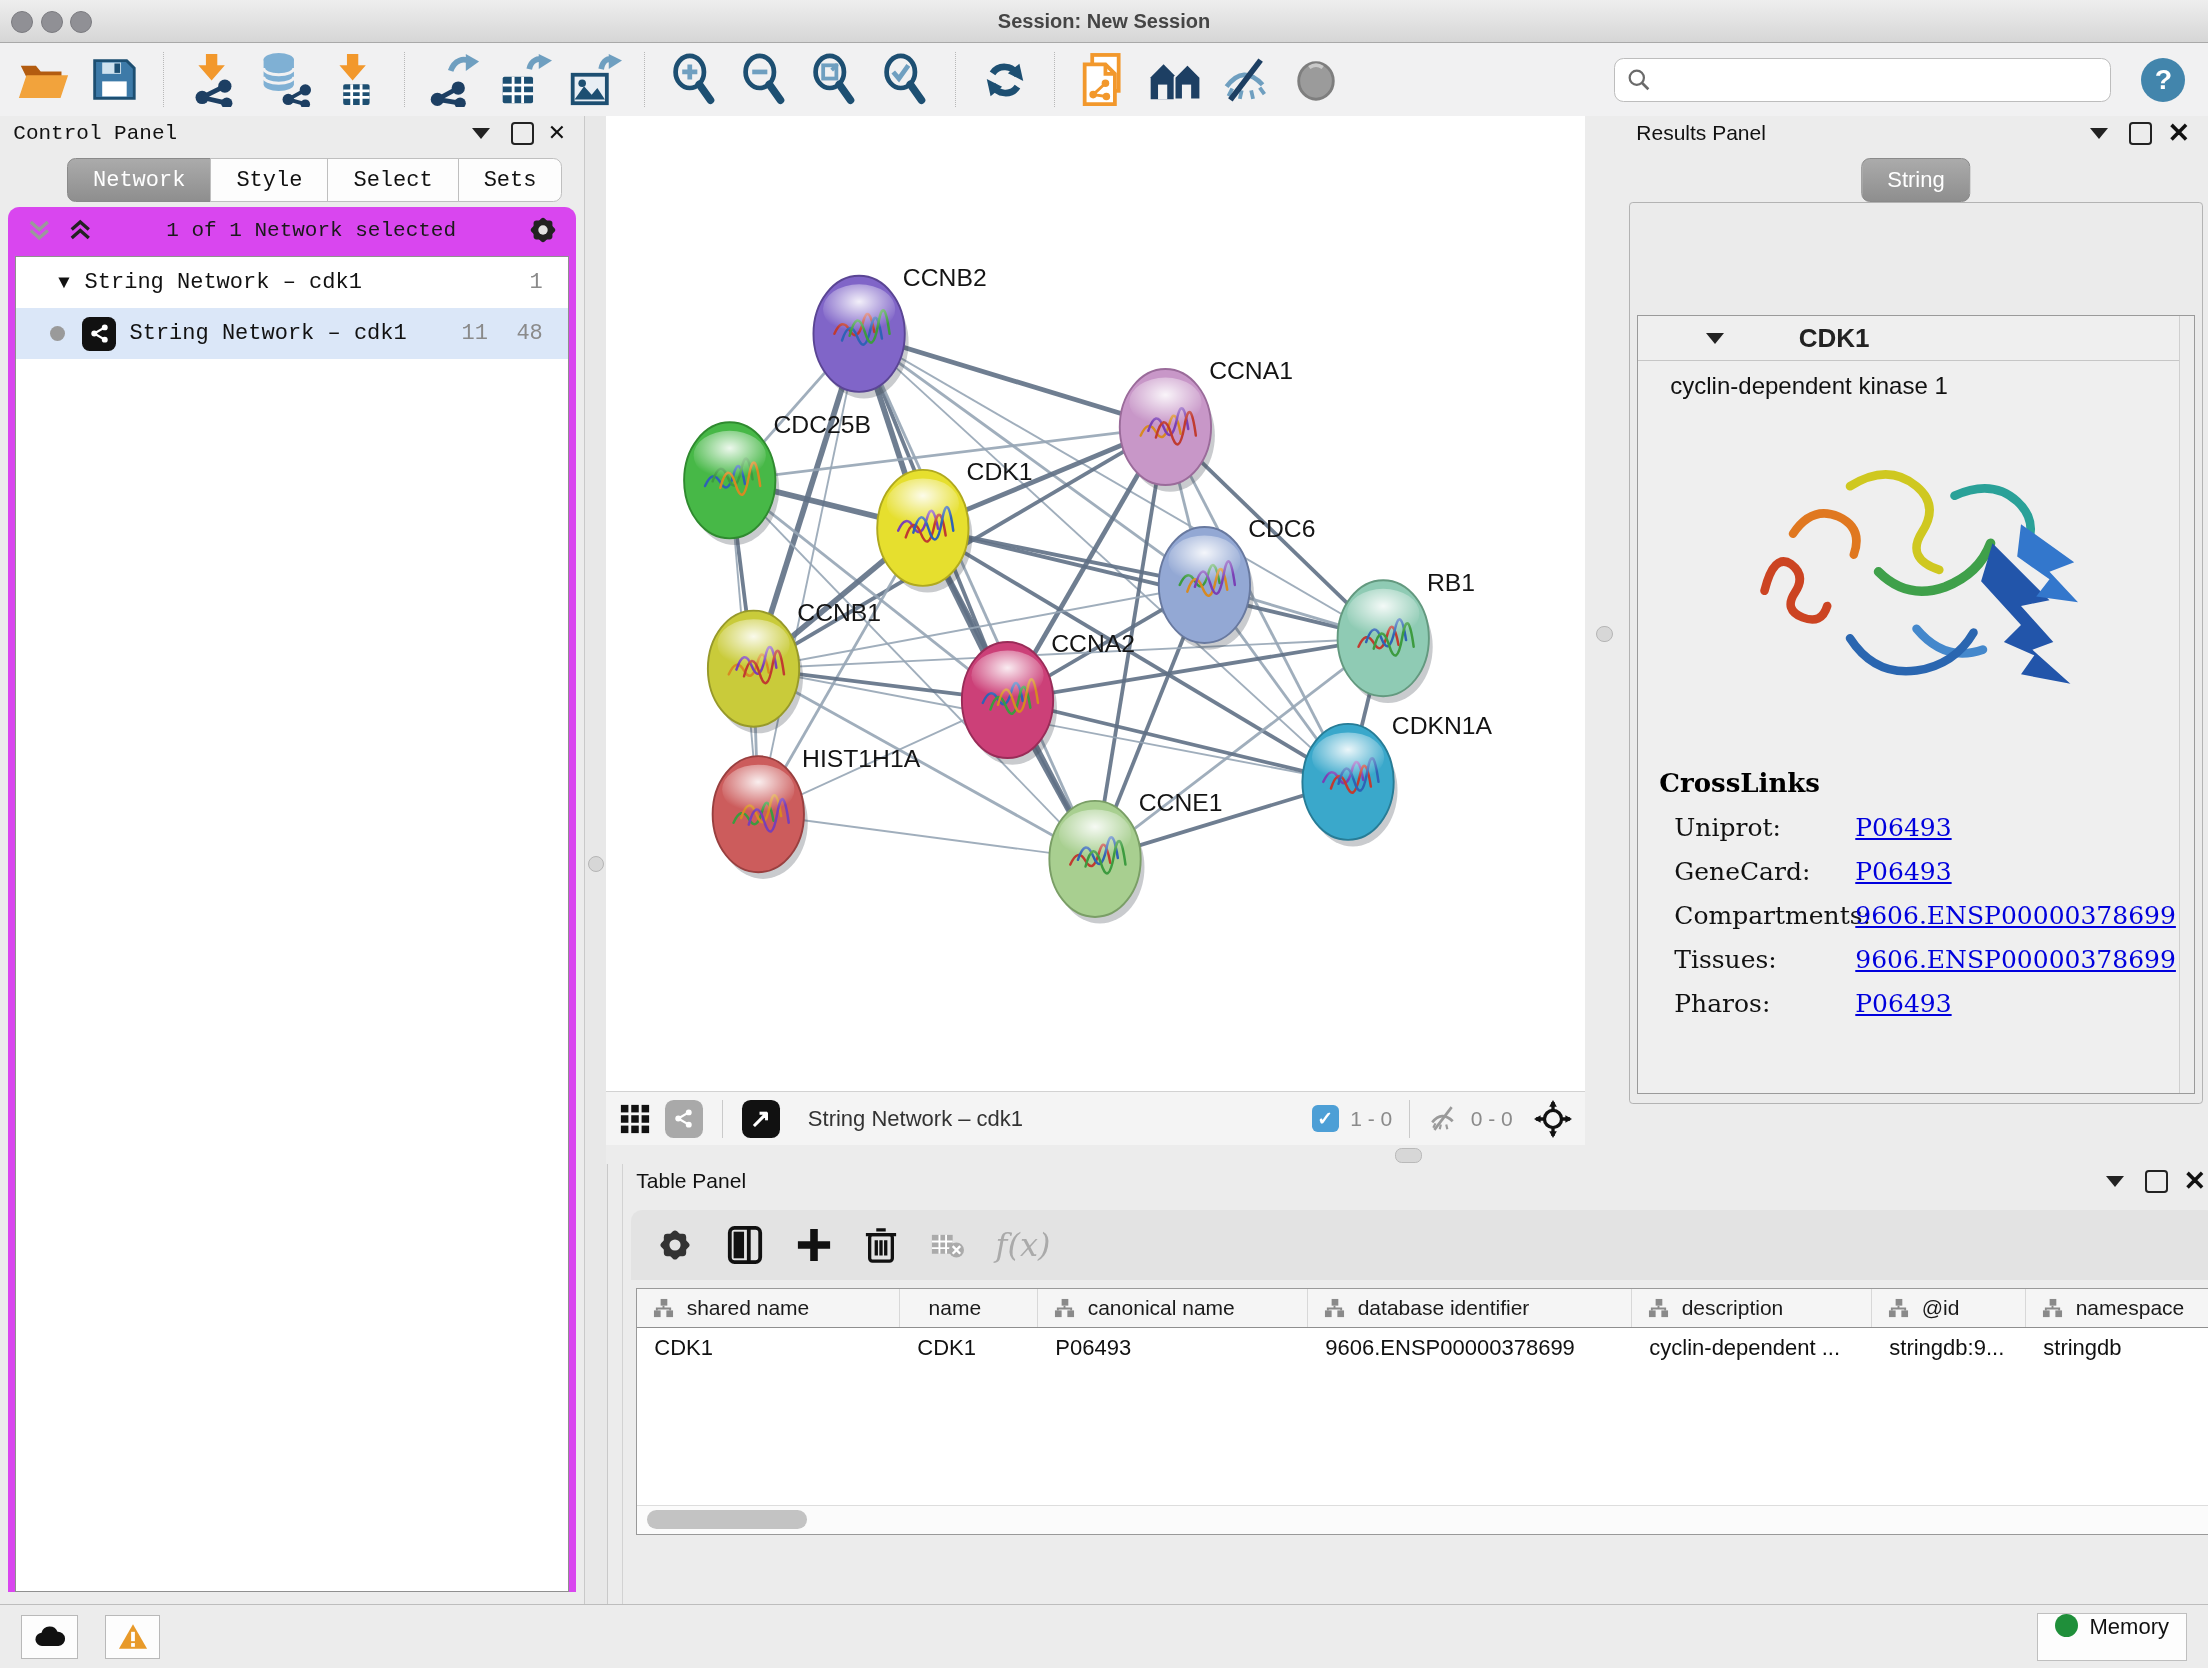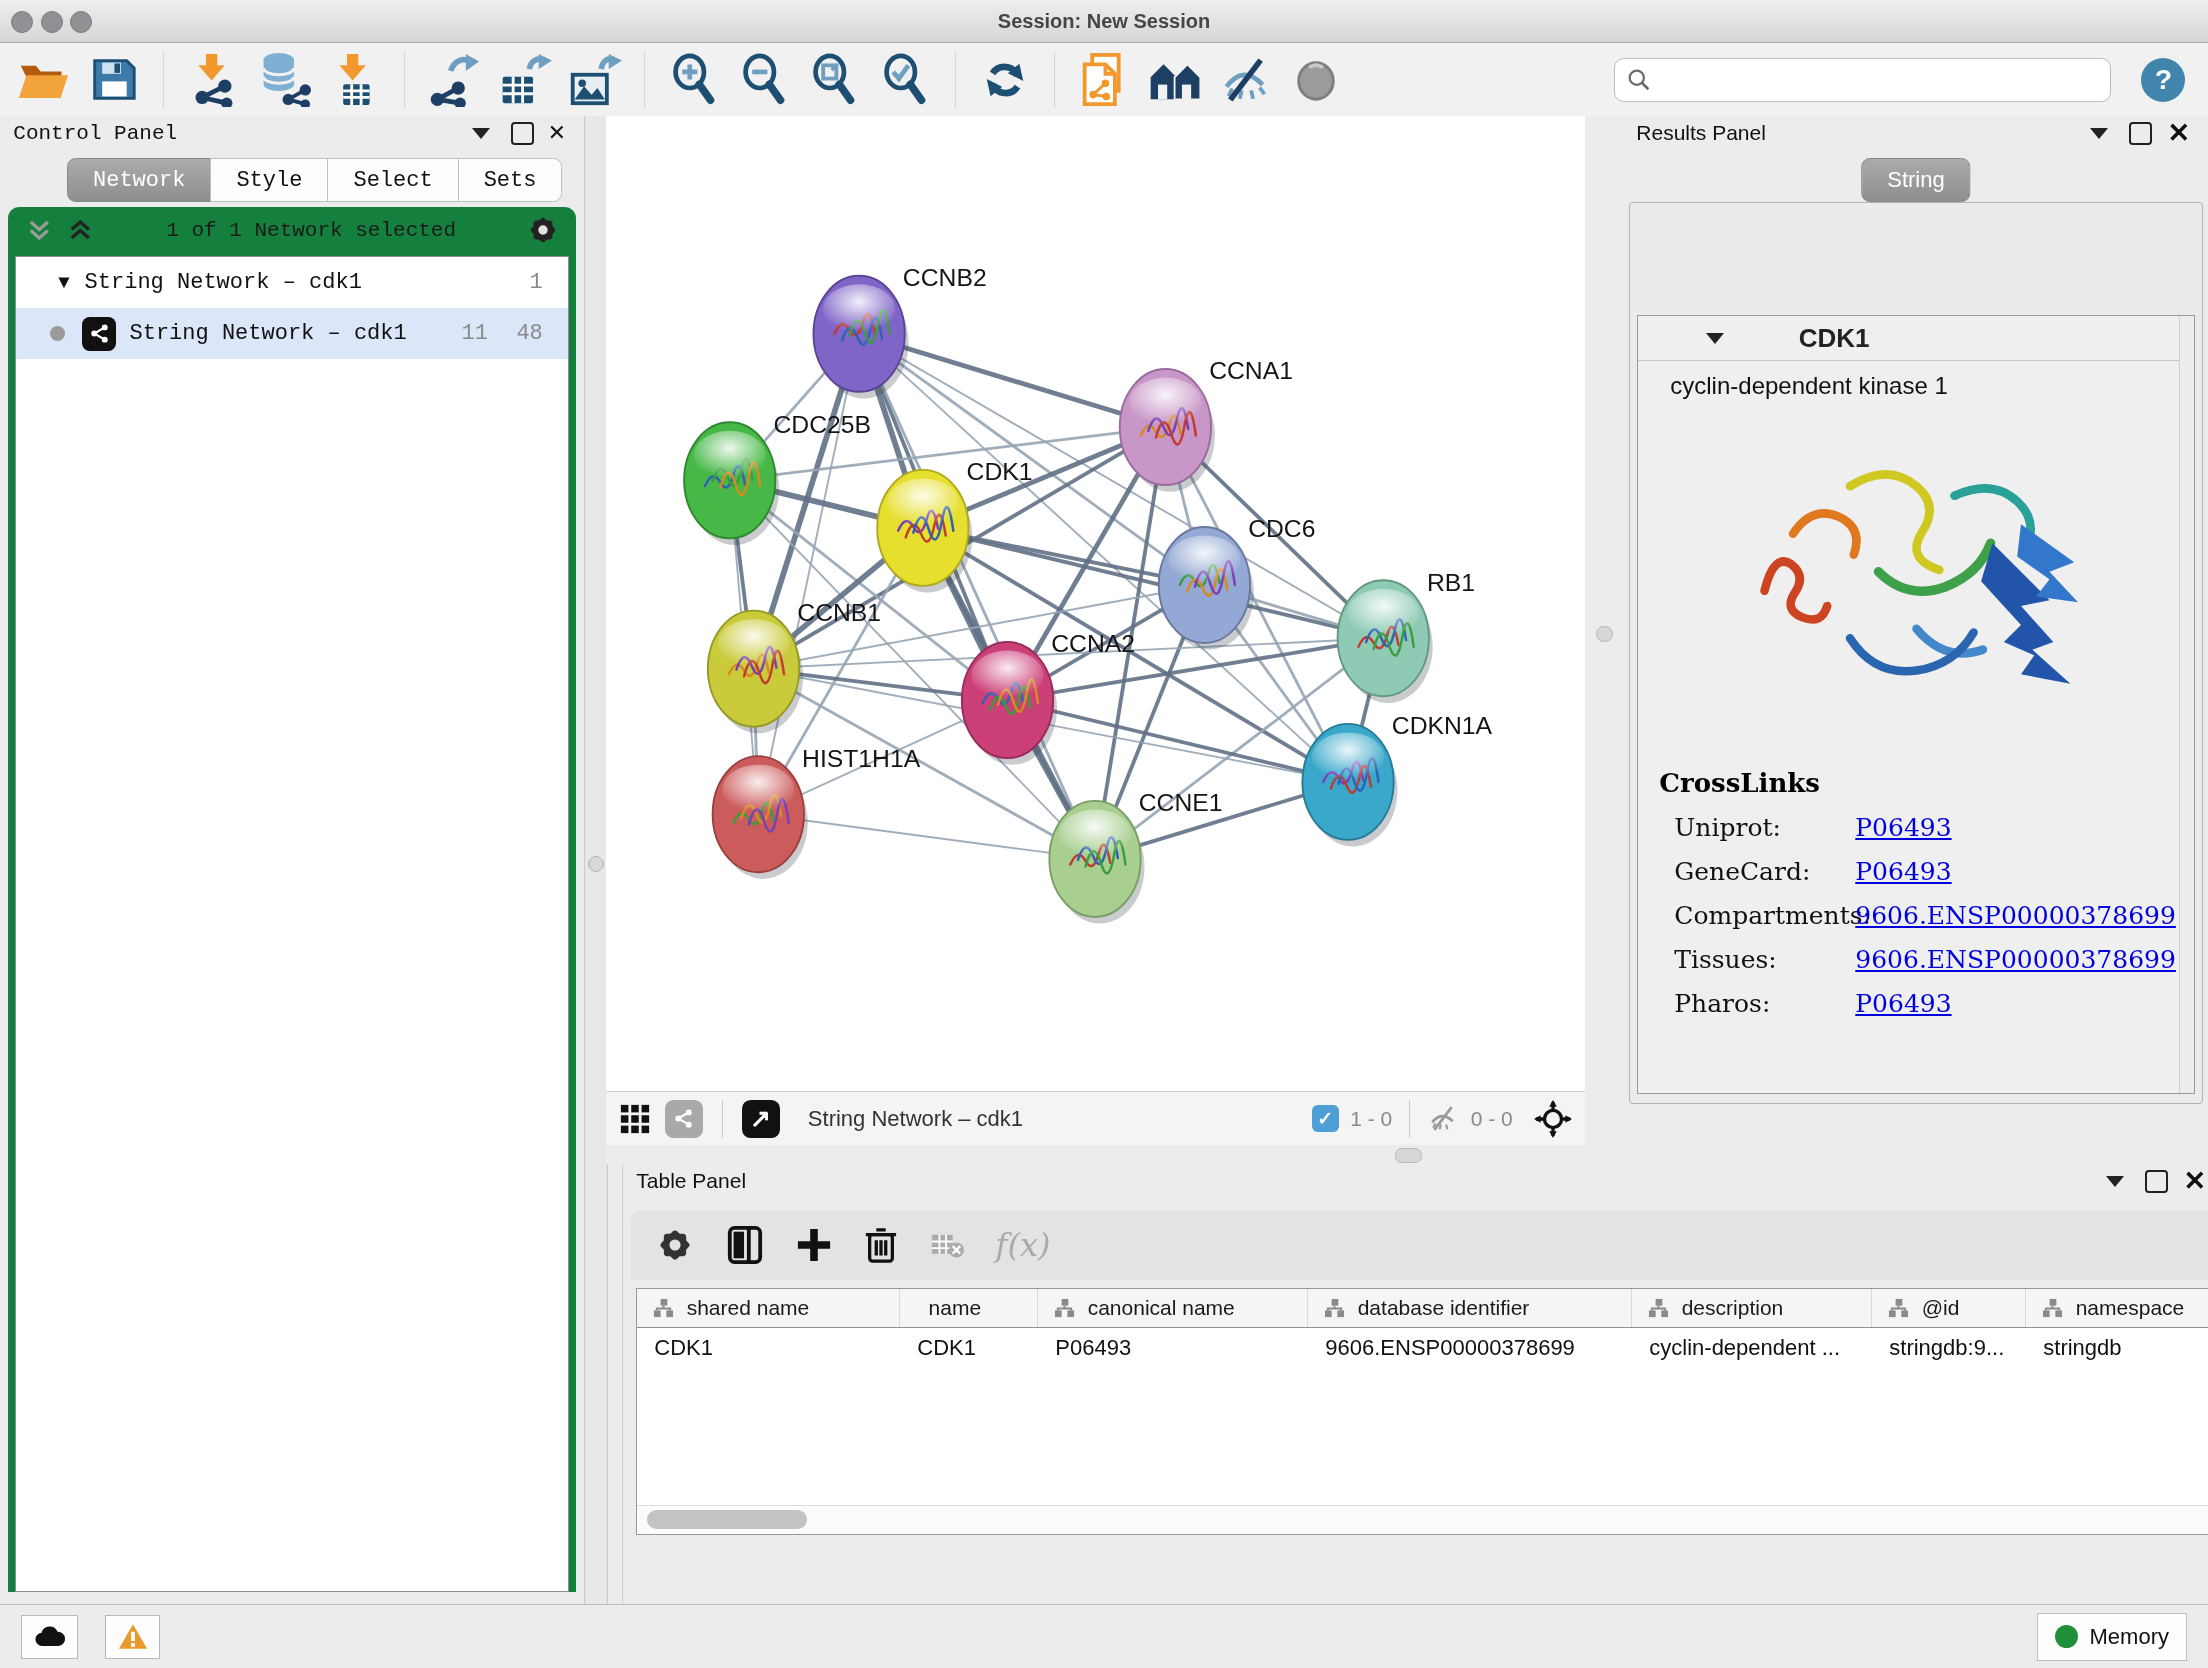--- a/index.html
+++ b/index.html
@@ -32,21 +32,21 @@
   .tab{height:42px;padding:0 25px;display:flex;align-items:center;background:#fdfdfd;
     border:1px solid #bfbfbf;font-size:22px;color:#111;margin-left:-1px;}
   .tab:first-child{border-radius:8.6px 0 0 8.6px;margin-left:0;}
   .tab:last-child{border-radius:0 8.6px 8.6px 0;}
   .tab.active{background:linear-gradient(#ababab,#8e8e8e);color:#fff;border-color:#8a8a8a;
     border-radius:8.6px 0 0 8.6px;text-align:center;}
   .tab.single{border-radius:8.6px;}
   
   .control-panel{position:absolute;left:0;top:116px;width:584px;bottom:63px;background:#ececec;font-family:Liberation Mono, monospace;}
   .cp-tabs{position:absolute;top:42px;left:67px;display:flex;}
-  .cp-inner{position:absolute;top:91px;left:7.6px;right:7.6px;bottom:13.3px;background:#15803d;
+  .cp-inner{position:absolute;top:91px;left:7.6px;right:7.6px;bottom:13.3px;background:#d946ef;
     border-radius:11.4px 11.4px 0 0;}
   .cp-inner-head{height:46px;display:flex;align-items:center;padding:0 17px;font-size:21px;}
   .cp-inner-head .stat{flex:1;text-align:center;color:#1a1a1a;}
   .cp-list{position:absolute;top:49px;left:7.6px;right:7.6px;bottom:0;background:#fff;
     border:1.9px solid #8f8f8f;}
   .net-row{height:51px;display:flex;align-items:center;font-size:22px;color:#111;}
   .net-row .cnt{color:#8a8a8a;margin-left:auto;padding-right:25px;display:flex;gap:28.5px;}
   .net-row.sel{background:#dbe7f8;}
   .dot{width:15px;height:15px;border-radius:50%;background:#9a9a9a;margin:0 17px 0 34px;}
   .disc{font-size:19px;margin:0 15px 0 42px;color:#111;}
@@ -110,21 +110,21 @@
     border-top:1px solid #ddd;}
   .tp-scroll .thumb{position:absolute;left:9.5px;top:4.8px;width:160px;height:19px;border-radius:9.5px;
     background:#c3c3c3;}
   .tp-tabs{position:absolute;bottom:3.8px;left:0;right:0;display:flex;justify-content:center;}
   
   .statusbar{position:absolute;left:0;bottom:0;right:0;height:63px;background:#ececec;
     border-top:1px solid #bdbdbd;}
   .sb-btn{position:absolute;top:9.5px;height:42px;background:#fdfdfd;border:1.9px solid #b9b9b9;
     display:flex;align-items:center;justify-content:center;}
   .memory{position:absolute;right:21px;top:7.6px;height:46px;padding:0 17px;background:#fdfdfd;
-    border:1.9px solid #bfbfbf;display:flex;align-items:center;gap:12px;font-size:22px;color:#111;}
+    border:1.9px solid #bfbfbf;display:flex;gap:12px;font-size:22px;color:#111;}
   .gdot{width:23px;height:23px;border-radius:50%;background:#1f8f3a;}
   text.nlabel{font-size:26px;fill:#141414;font-family:"Liberation Sans",sans-serif;}
 </style>
 </head>
 <body>
 
 <div class="titlebar">
   <div class="traffic" style="left:11.4px"></div>
   <div class="traffic" style="left:41px"></div>
   <div class="traffic" style="left:70px"></div>

